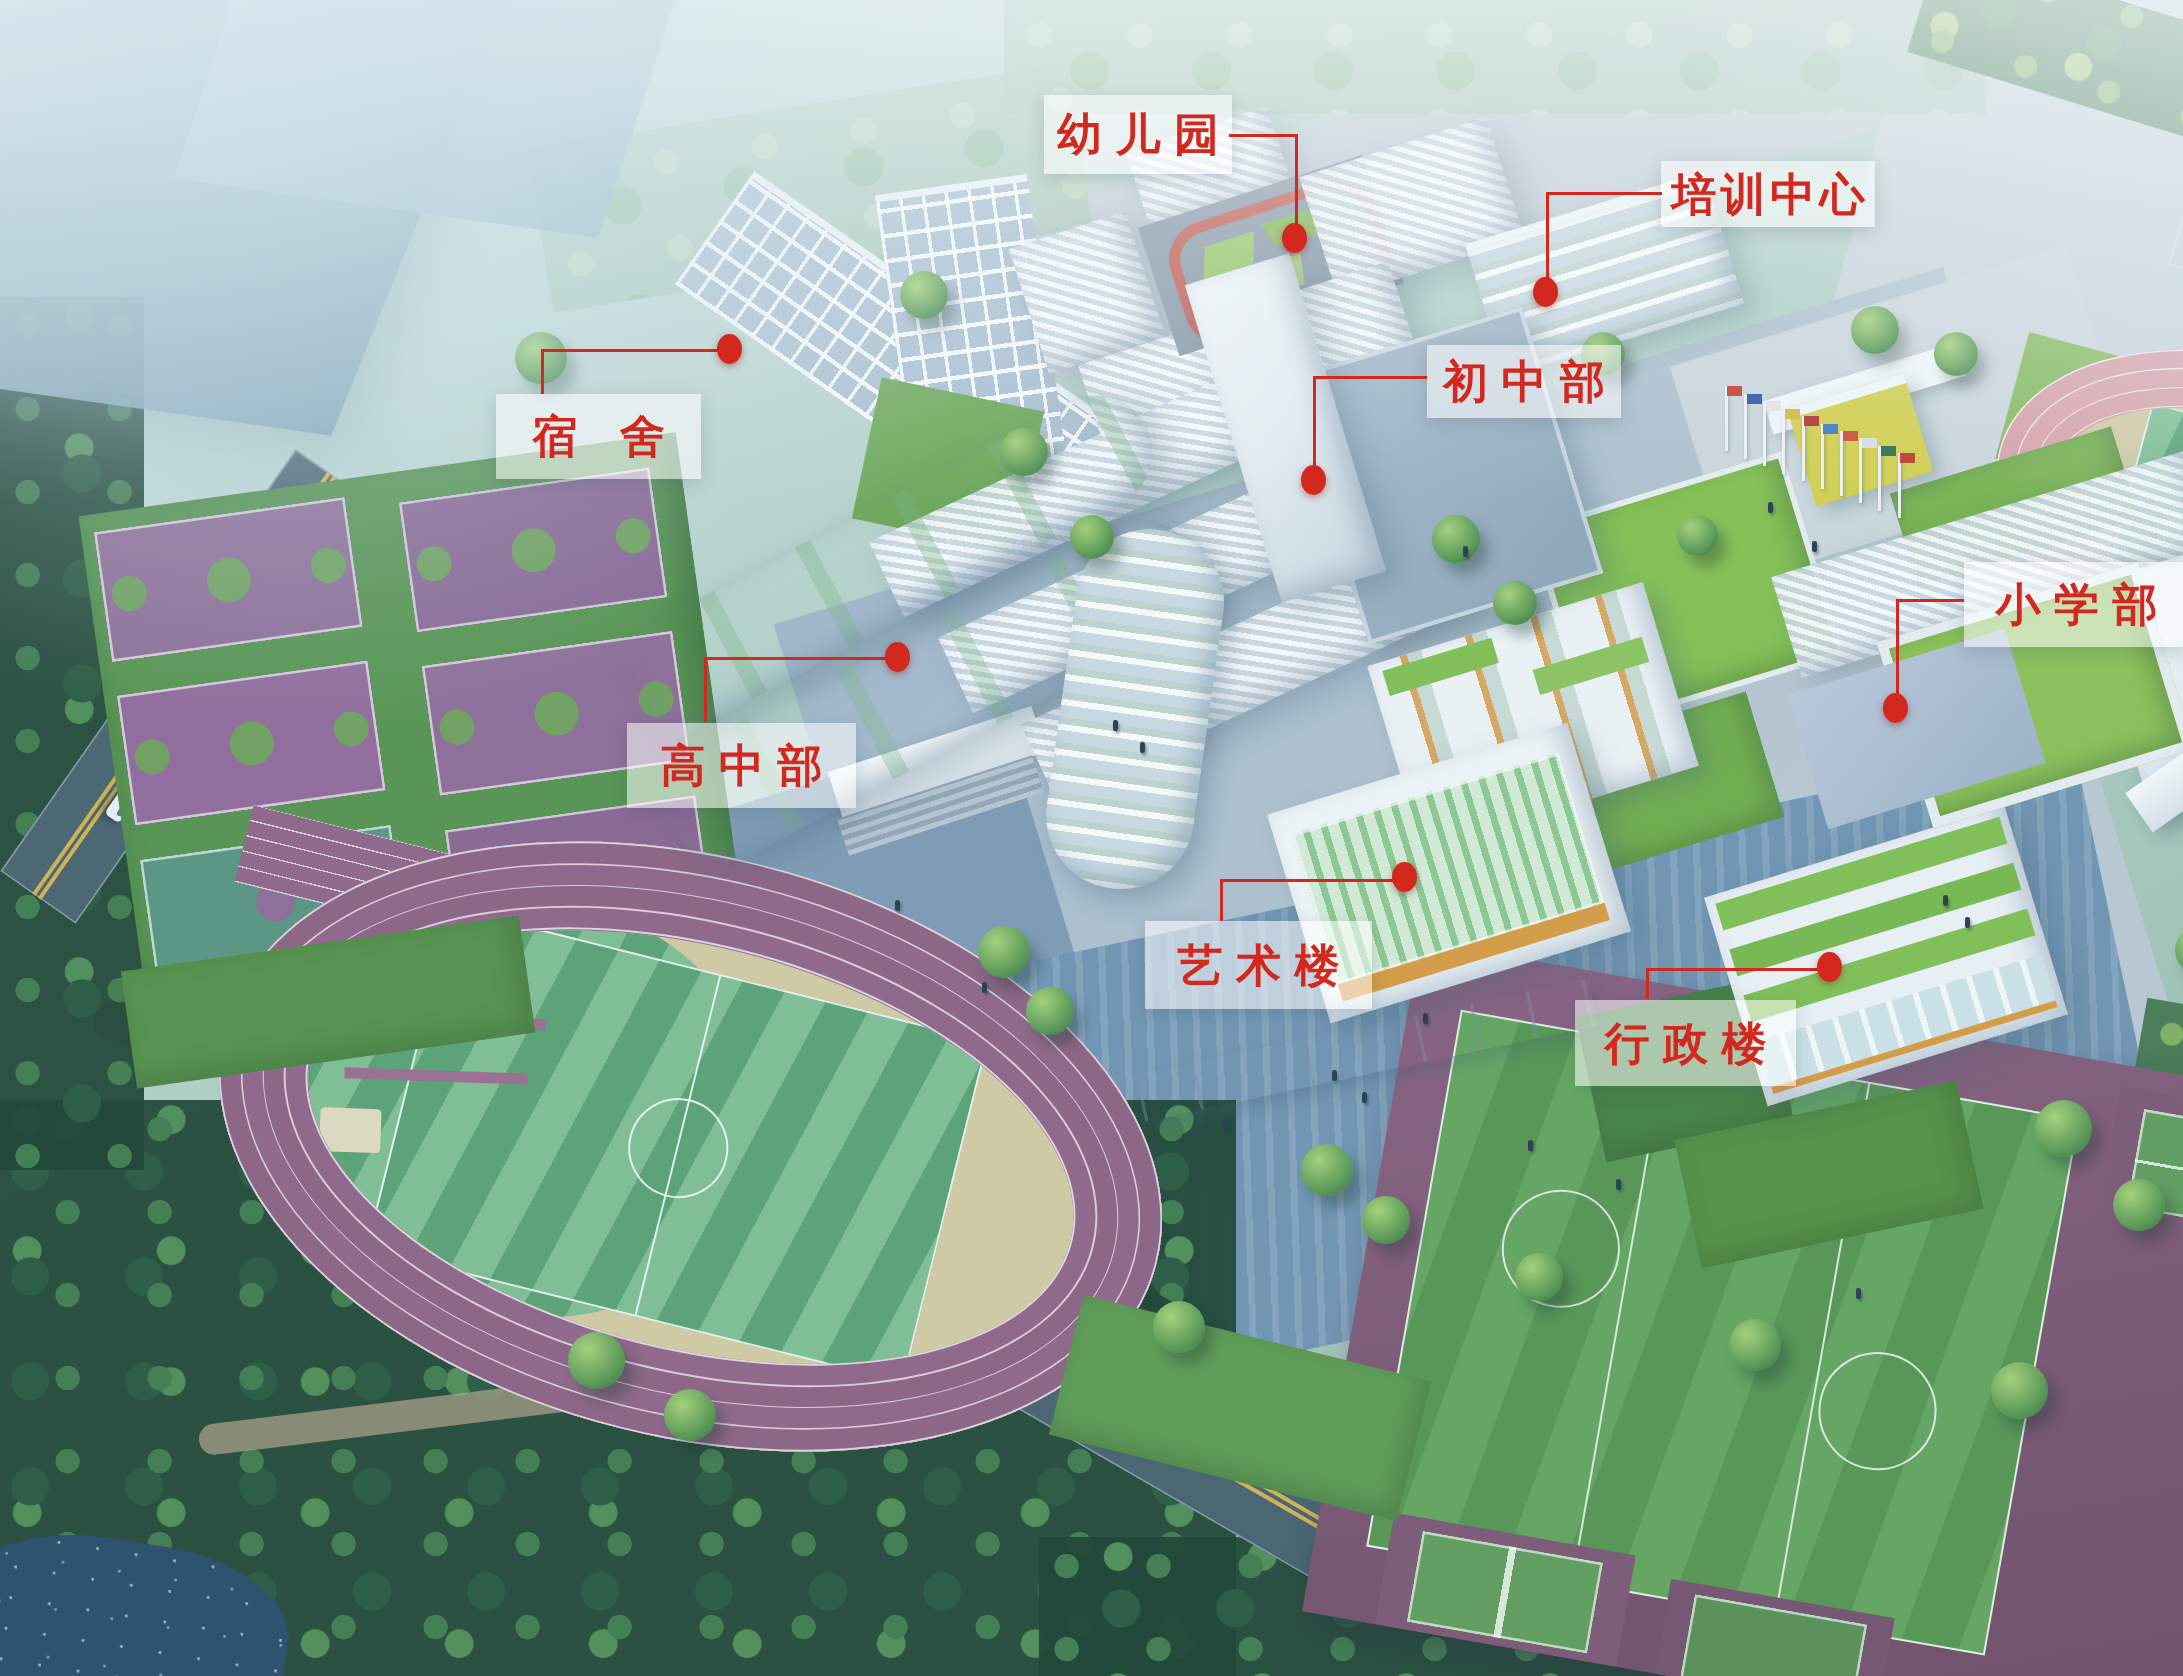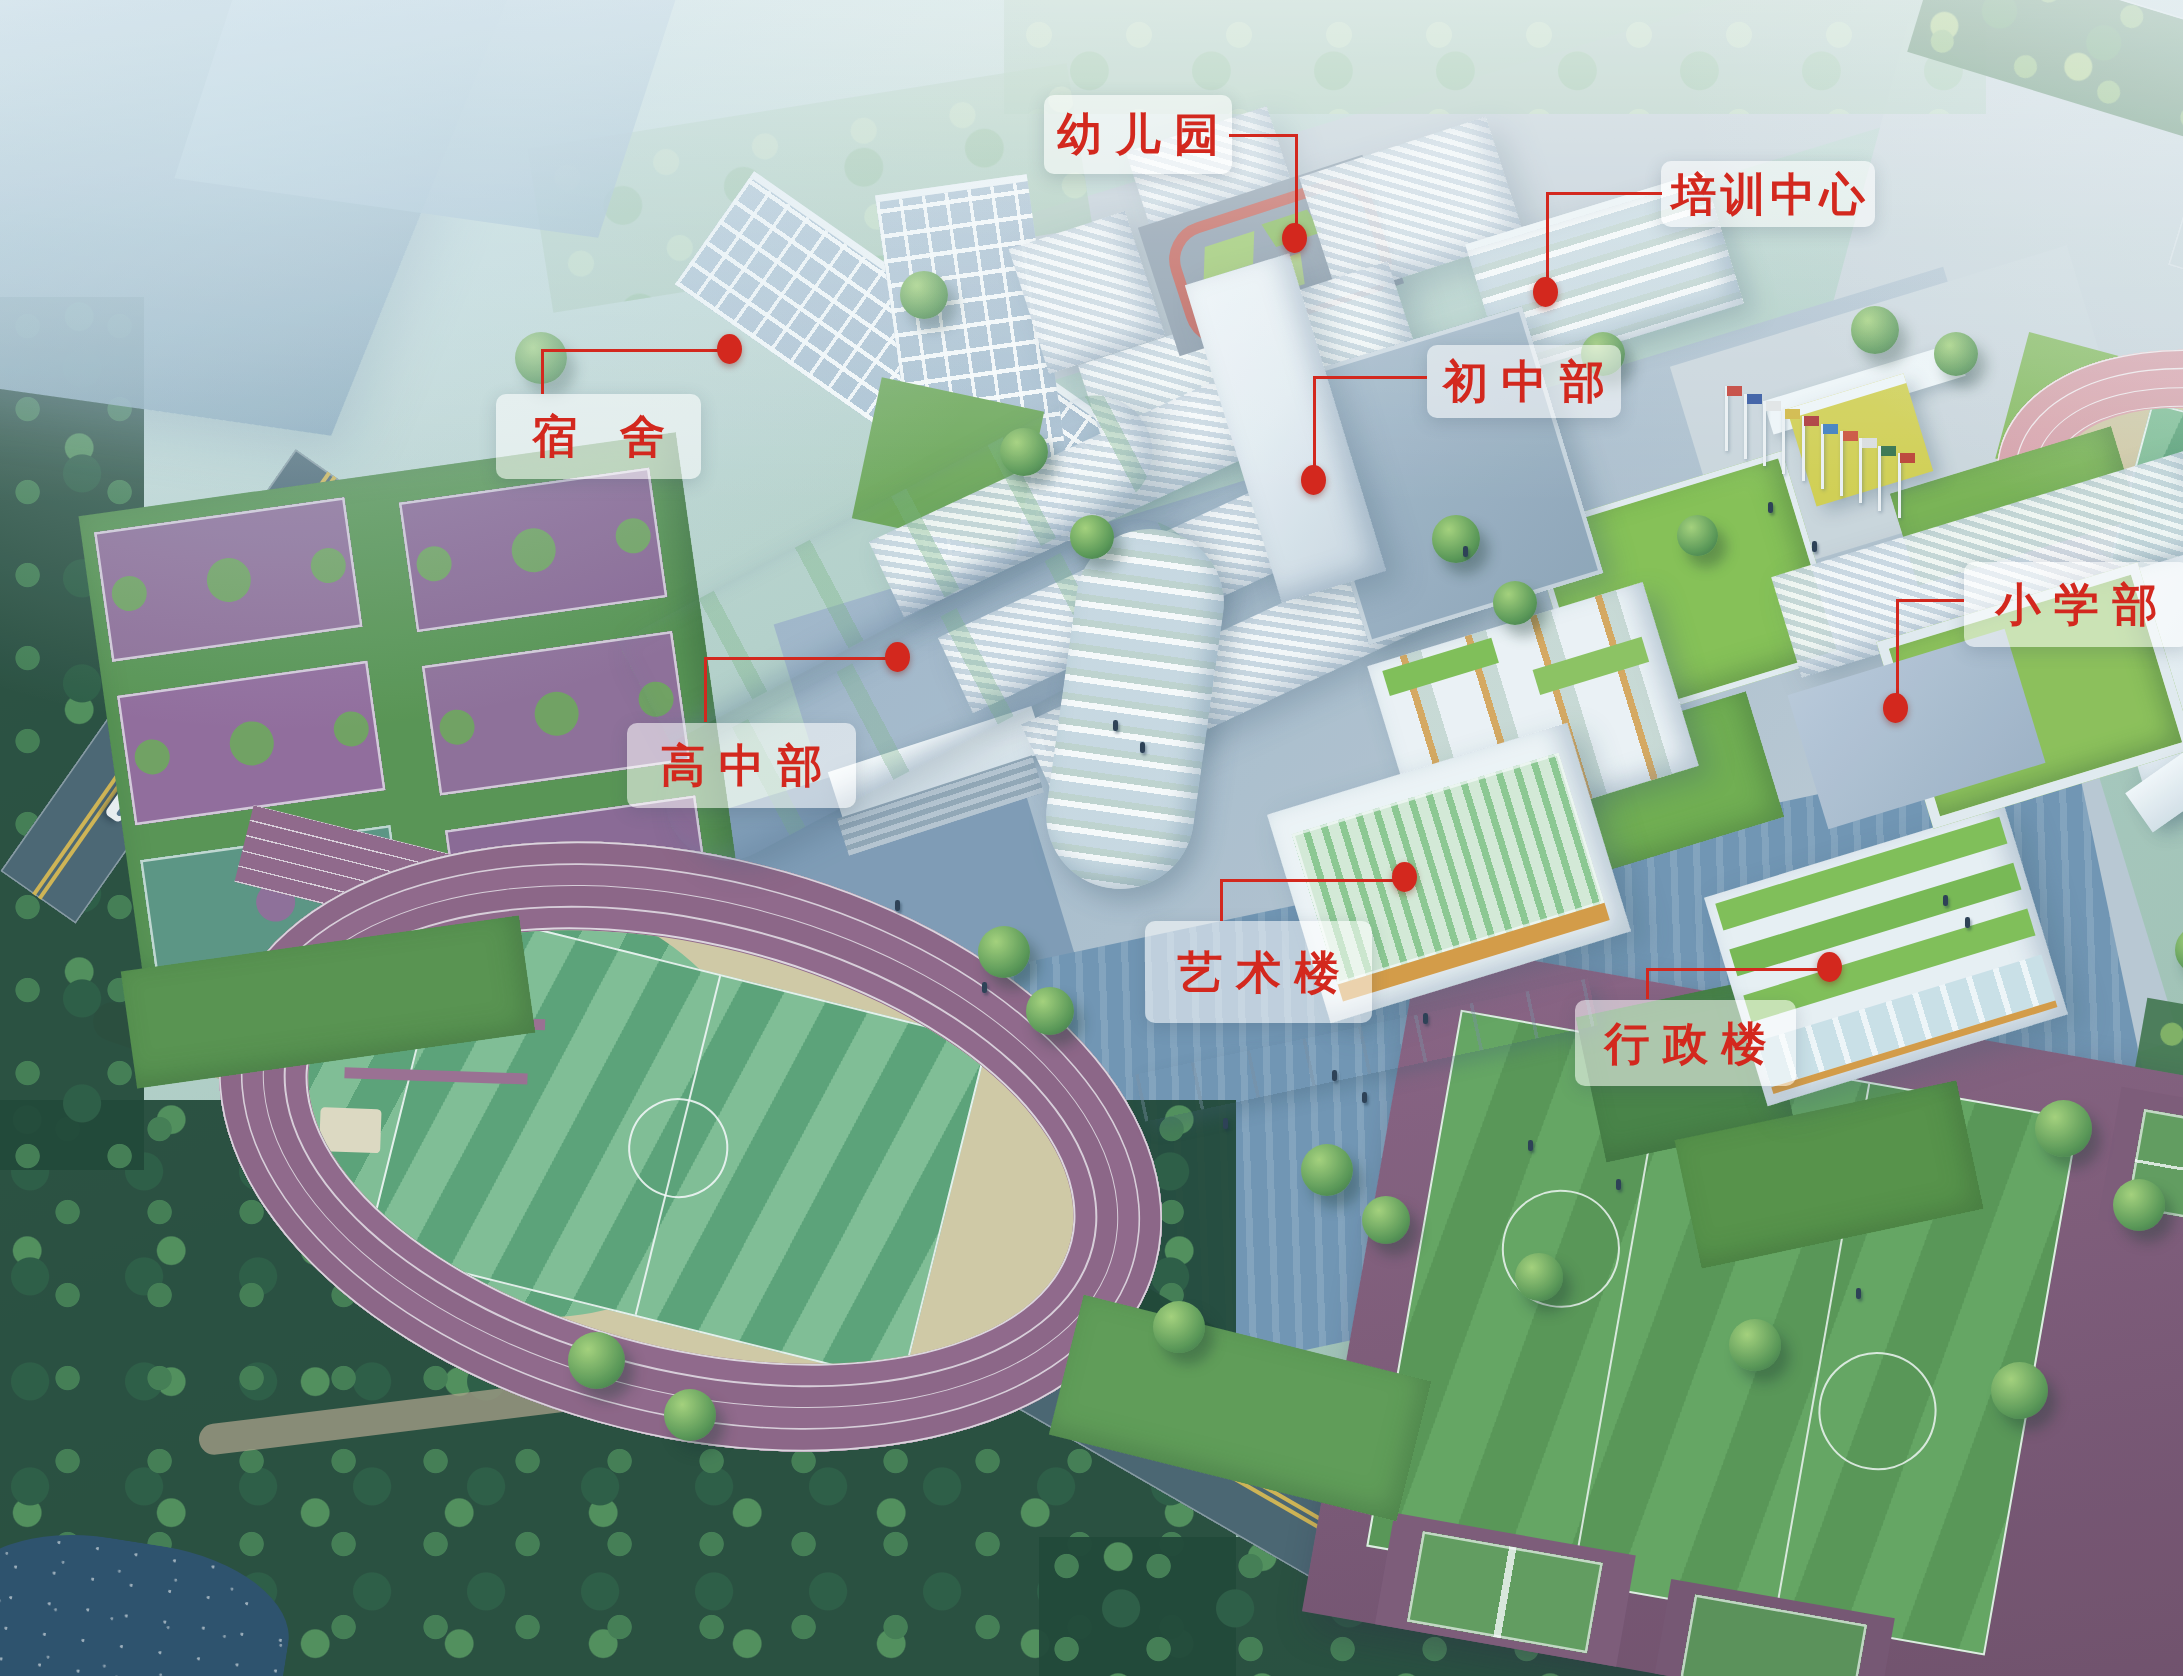--- a/index.html
+++ b/index.html
@@ -38,21 +38,21 @@
   
   .court{box-shadow:inset 0 0 0 2.6px rgba(255,255,255,.65);}
   .ccirc{border-radius:50%;}
   .pitchlines{border:2.2px solid rgba(255,255,255,.85);}
   
   .road{box-shadow:inset 0 0 0 1.7px rgba(255,255,255,.35);}
   .car{border-radius:5.2px;box-shadow:2.6px 3.5px 6.1px rgba(10,25,40,.45);}
   .car i{display:block;position:absolute;left:15%;top:18%;width:70%;height:26%;background:#55738c;border-radius:2.6px;}
   
   .label-box{display:flex;align-items:center;justify-content:center;
-      background:rgba(255,255,255,.55);border-radius:10px;
+      background:rgba(255,255,255,.55);border-radius:1px;
       box-shadow:0 4.4px 17.5px rgba(60,80,100,.20);text-align:center;}
   .label-box span{font-weight:bold;font-size:45px;color:var(--red,#d3281e);line-height:1;white-space:nowrap;}
   .ls2 span{letter-spacing:.95em;padding-left:.95em;}
   .ls3 span{letter-spacing:.30em;padding-left:.30em;}
   .ls4 span{letter-spacing:.10em;padding-left:.10em;}
   .leader{background:var(--red,#d3281e);}
   .dot{width:25px;height:30px;border-radius:50%;background:var(--red,#d3281e);box-shadow:0 2.6px 7.9px rgba(120,20,10,.4);}
 </style>
 </head>
 <body>
@@ -366,21 +366,21 @@
       </div>
       <div class="abs leader" style="left: 1896px; top: 599px; width: 68px; height: 3.1px;"></div>
       <div class="abs leader" style="left: 1896px; top: 599px; width: 3.1px; height: 105px;"></div>
       <div class="abs dot" style="left: 1883px; top: 693px;"></div>
       <div class="abs label-box ls3" style="left: 627px; top: 723px; width: 229px; height: 85px;">
         <span>高中部</span>
       </div>
       <div class="abs leader" style="left: 704px; top: 657px; width: 3.1px; height: 65px;"></div>
       <div class="abs leader" style="left: 704px; top: 657px; width: 188px; height: 3.1px;"></div>
       <div class="abs dot" style="left: 885px; top: 642px;"></div>
-      <div class="abs label-box ls3" style="left: 1145px; top: 921px; width: 227px; height: 102px;">
+      <div class="abs label-box ls3" style="left: 1145px; top: 921px; width: 227px; height: 88px;">
         <span>艺术楼</span>
       </div>
       <div class="abs leader" style="left: 1220px; top: 879px; width: 3.1px; height: 42px;"></div>
       <div class="abs leader" style="left: 1220px; top: 879px; width: 177px; height: 3.1px;"></div>
       <div class="abs dot" style="left: 1392px; top: 862px;"></div>
       <div class="abs label-box ls3" style="left: 1575px; top: 1000px; width: 221px; height: 86px;">
         <span>行政楼</span>
       </div>
       <div class="abs leader" style="left: 1646px; top: 968px; width: 3.1px; height: 31px;"></div>
       <div class="abs leader" style="left: 1646px; top: 968px; width: 176px; height: 3.1px;"></div>

